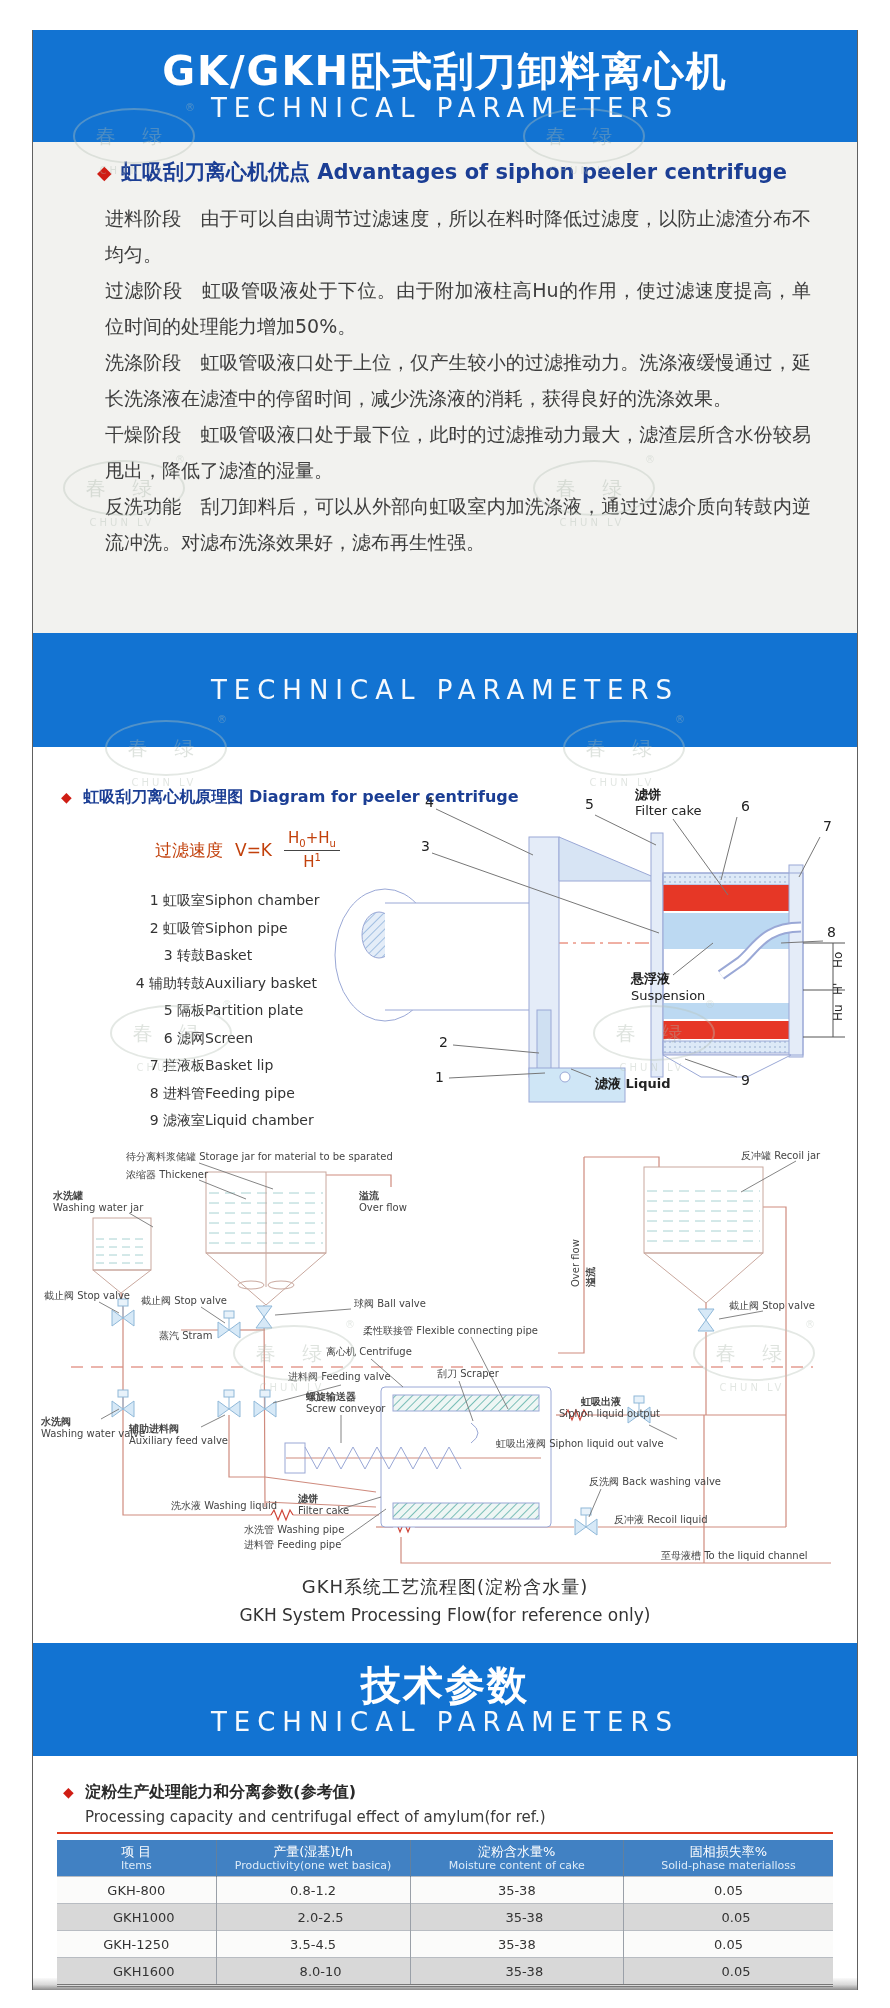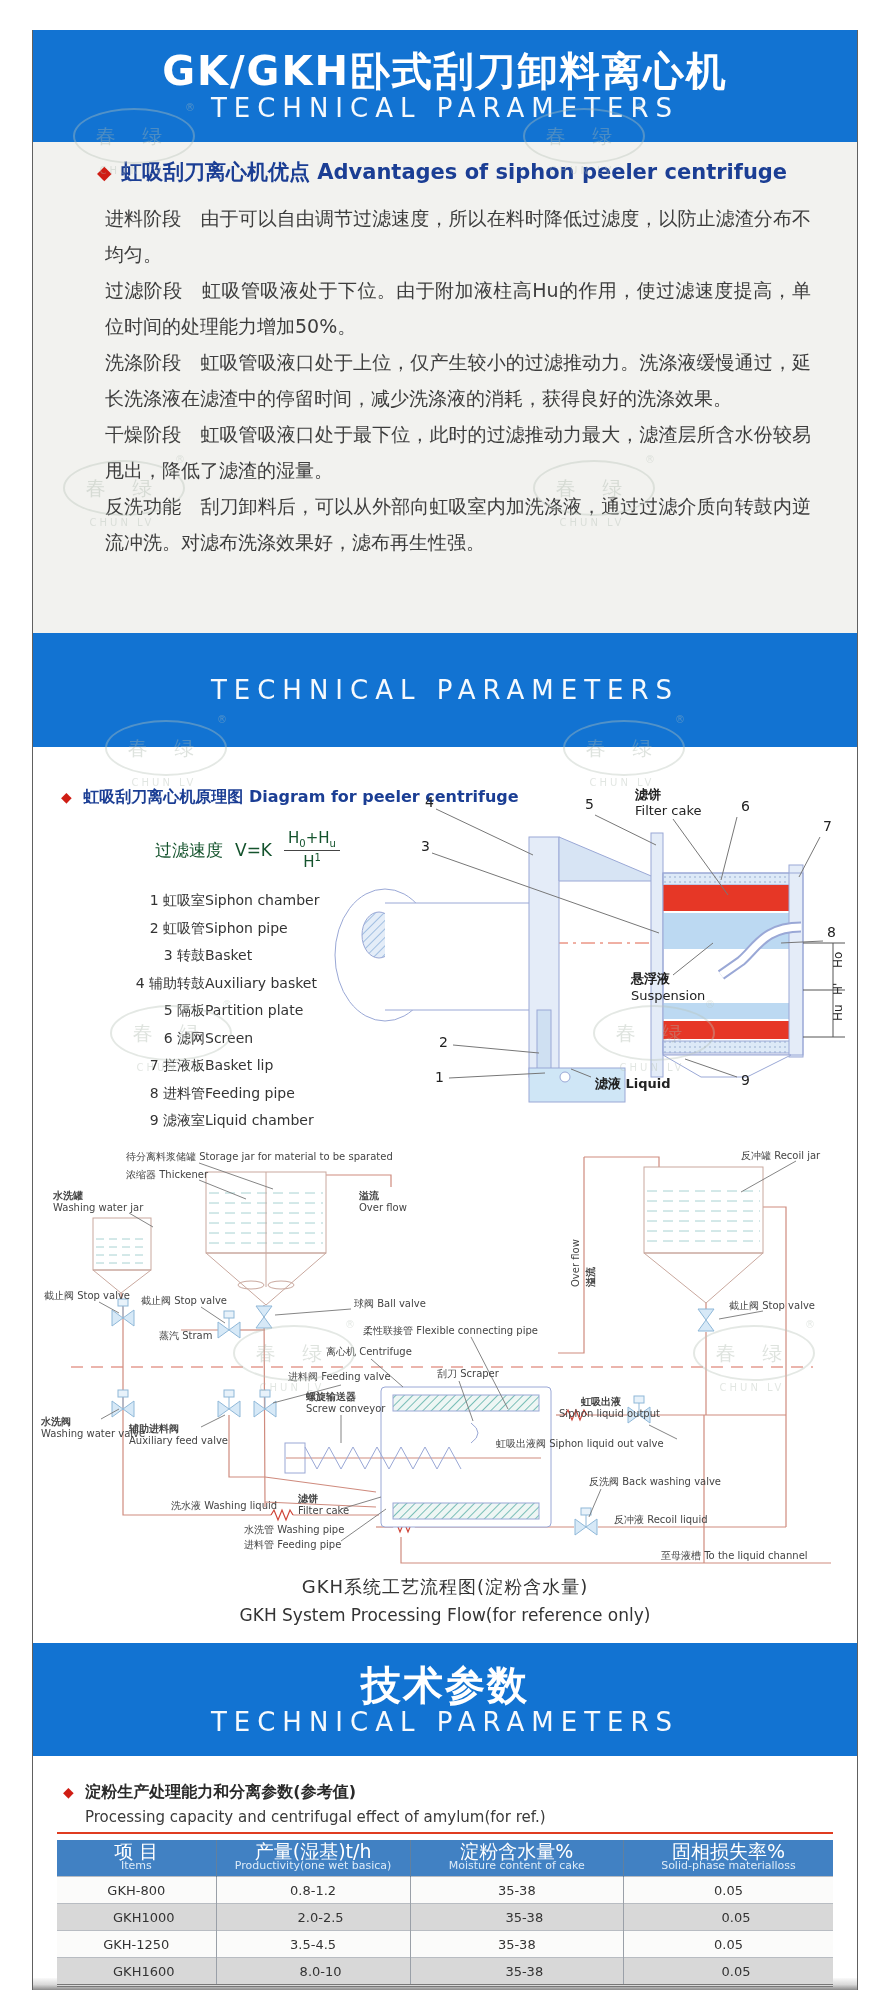--- a/index.html
+++ b/index.html
@@ -14,42 +14,42 @@
   
   .adv{height:491px;background:#f2f2ef;position:relative;z-index:2;}
   .adv-head{position:absolute;left:48px;top:16px;font-size:21px;font-weight:bold;color:#1b3e94;margin-left:16px;}
   .adv-head .dia{color:#cf1d14;font-size:19px;margin-right:2px;}
   .adv-body{position:absolute;left:72px;top:58px;width:706px;font-size:19px;color:#3d3d3d;line-height:36px;text-align:justify;}
   .adv-body p{margin:0;}
   
   .pri{height:896px;background:#fff;position:relative;z-index:2;}
   .pri-head{position:absolute;left:28px;top:40px;font-size:16px;font-weight:bold;color:#1b3e94;}
   .pri-head .dia{color:#cf1d14;font-size:14px;margin-right:6px;}
-  .formula{position:absolute;left:122px;top:82px;display:flex;align-items:center;gap:12px;font-size:17px;color:#14532d;}
+  .formula{position:absolute;left:122px;top:82px;display:flex;align-items:center;gap:12px;font-size:17px;color:#c2410c;}
   .frac{display:inline-block;text-align:center;vertical-align:middle;font-size:15px;}
   .frac .num{display:block;border-bottom:1px solid #444;padding:0 4px 1px;}
   .frac .den{display:block;padding-top:1px;}
   .frac sub,.frac sup{font-size:10px;}
   .parts{position:absolute;left:64px;top:140px;font-size:14px;color:#333;}
   .parts .row{height:27.5px;line-height:27.5px;white-space:nowrap;}
   .parts .cnp{display:inline-block;width:108px;text-align:right;}
   .caption{position:absolute;left:0;top:828px;width:100%;text-align:center;color:#333;}
   .caption .c1{font-size:18px;letter-spacing:1px;}
   .caption .c2{font-size:17px;margin-top:6px;}
   svg text{font-family:"DejaVu Sans",sans-serif;}
   
   .tech{height:222px;background:#fff;position:relative;z-index:2;}
   .tech-head{position:absolute;left:30px;top:26px;font-size:16px;font-weight:bold;color:#2a2a2a;}
   .tech-head .dia{color:#cf1d14;font-size:14px;margin-right:6px;}
   .tech-sub{position:absolute;left:52px;top:52px;font-size:15px;color:#3a3a3a;}
   .red-rule{position:absolute;left:24px;top:76px;width:776px;height:0;border-top:2px solid #e03c20;}
   table.params{position:absolute;left:24px;top:84px;width:776px;border-collapse:collapse;font-size:13px;color:#333;border-bottom:3px double #777;}
   table.params th{background:#4181c3;color:#fff;font-weight:normal;height:36px;padding:0;border-left:1px solid #61809f;vertical-align:middle;}
   table.params th:first-child{border-left:none;}
-  table.params th .hcn{display:block;font-size:19px;line-height:15px;}
+  table.params th .hcn{display:block;font-size:13px;line-height:15px;}
   table.params th .hen{display:block;font-size:11px;line-height:13px;color:#dcebf8;}
   table.params td{height:24px;text-align:center;border-left:1px solid #9aa0a8;border-top:1px solid #b8bcc2;}
   table.params td:first-child{border-left:none;}
   table.params tr.alt td{background:#d8d8d8;padding-left:16px;}
   table.params tr.norm td{background:#fbfbfa;}
   .bottom-bar{height:12px;background:linear-gradient(180deg,#fafafa 0%,#d8d8d8 55%,#8b8b8b 100%);}
   
   .wm{position:absolute;width:118px;height:64px;z-index:3;opacity:.38;pointer-events:none;}
   .wm .ell{width:118px;height:52px;border:2px solid #b9c4ba;border-radius:50%;display:flex;align-items:center;justify-content:center;color:#aab6ab;font-size:20px;letter-spacing:10px;}
   .wm .clv{text-align:center;font-size:10px;letter-spacing:3px;color:#b3beb4;margin-top:1px;}

